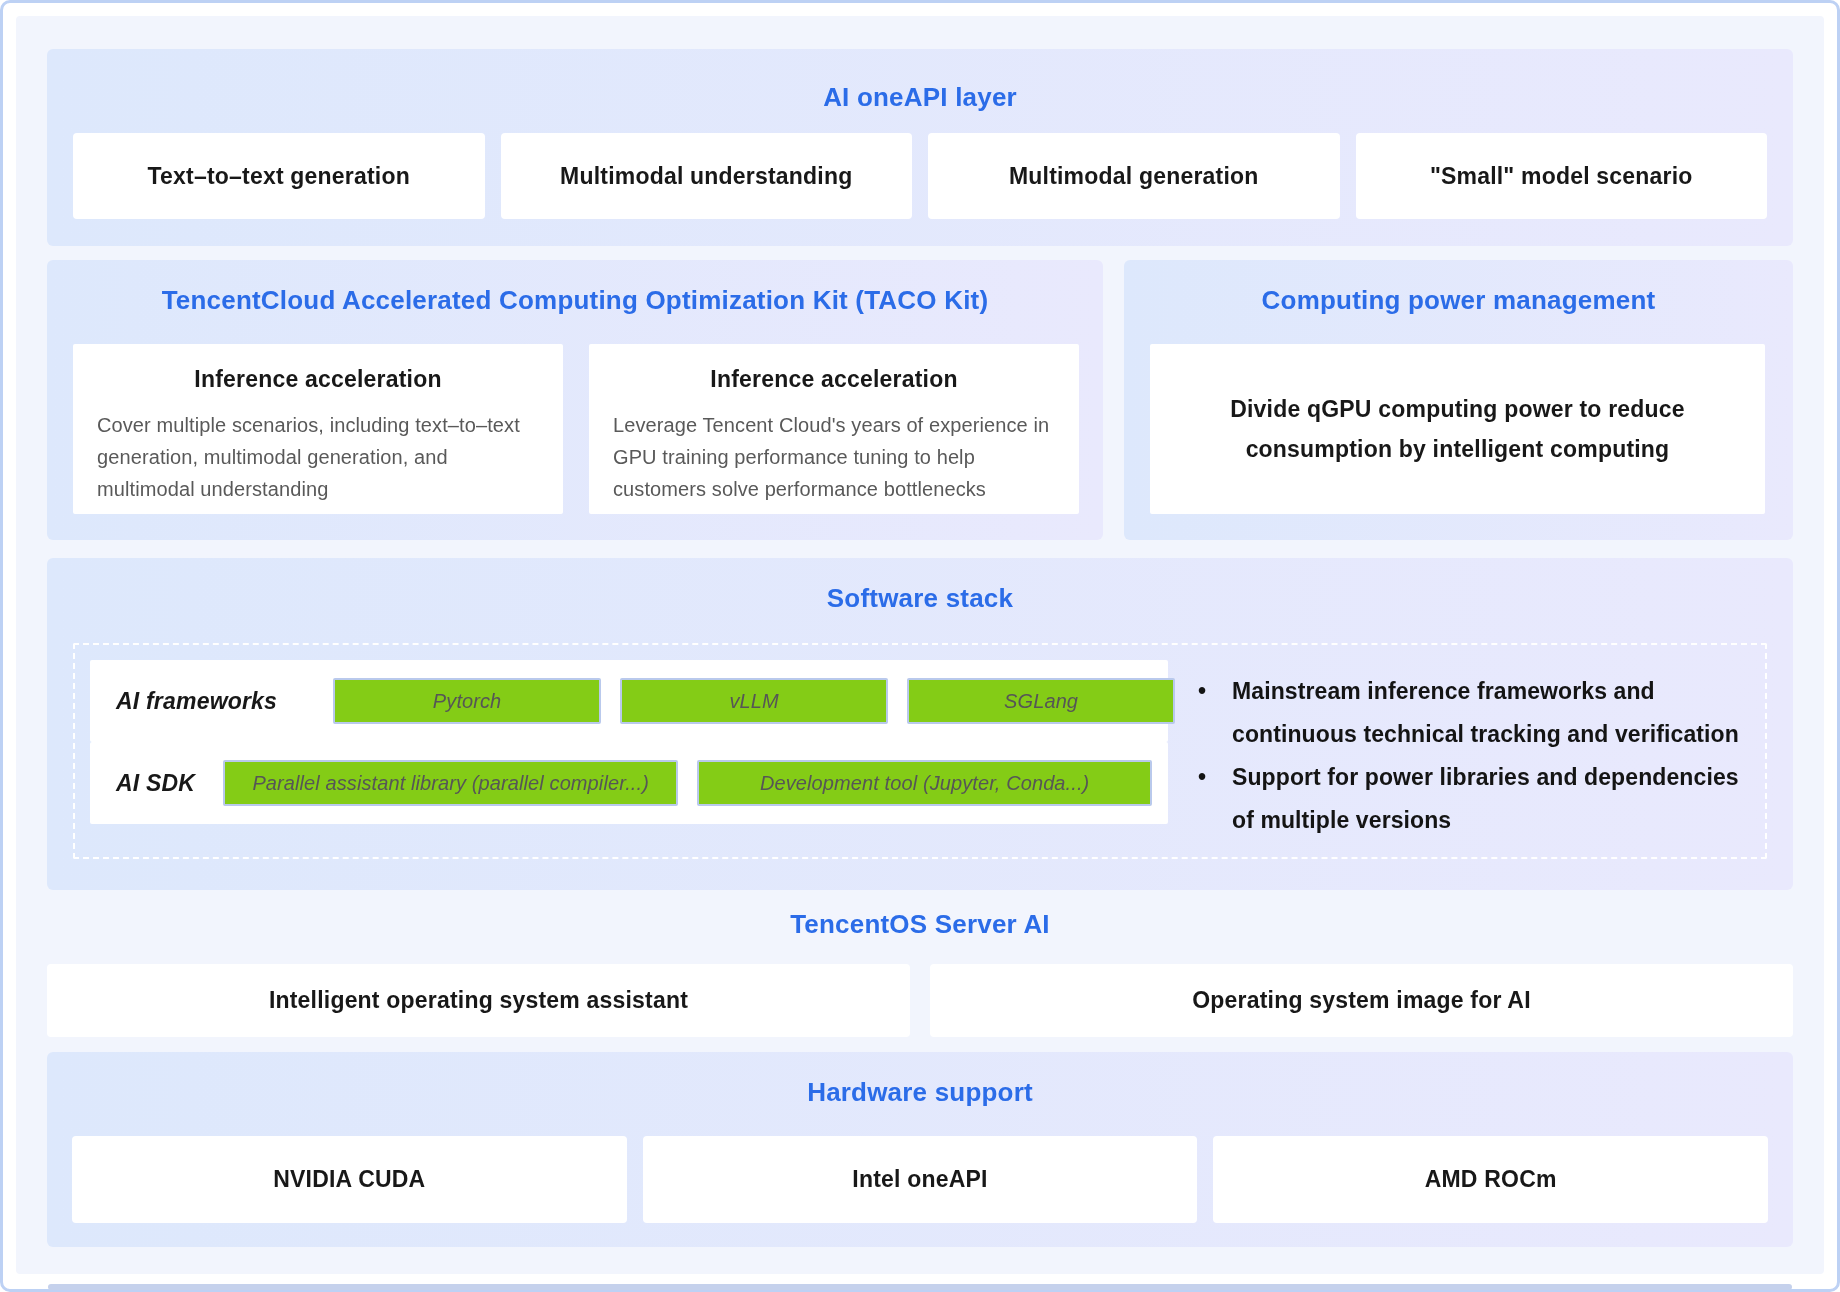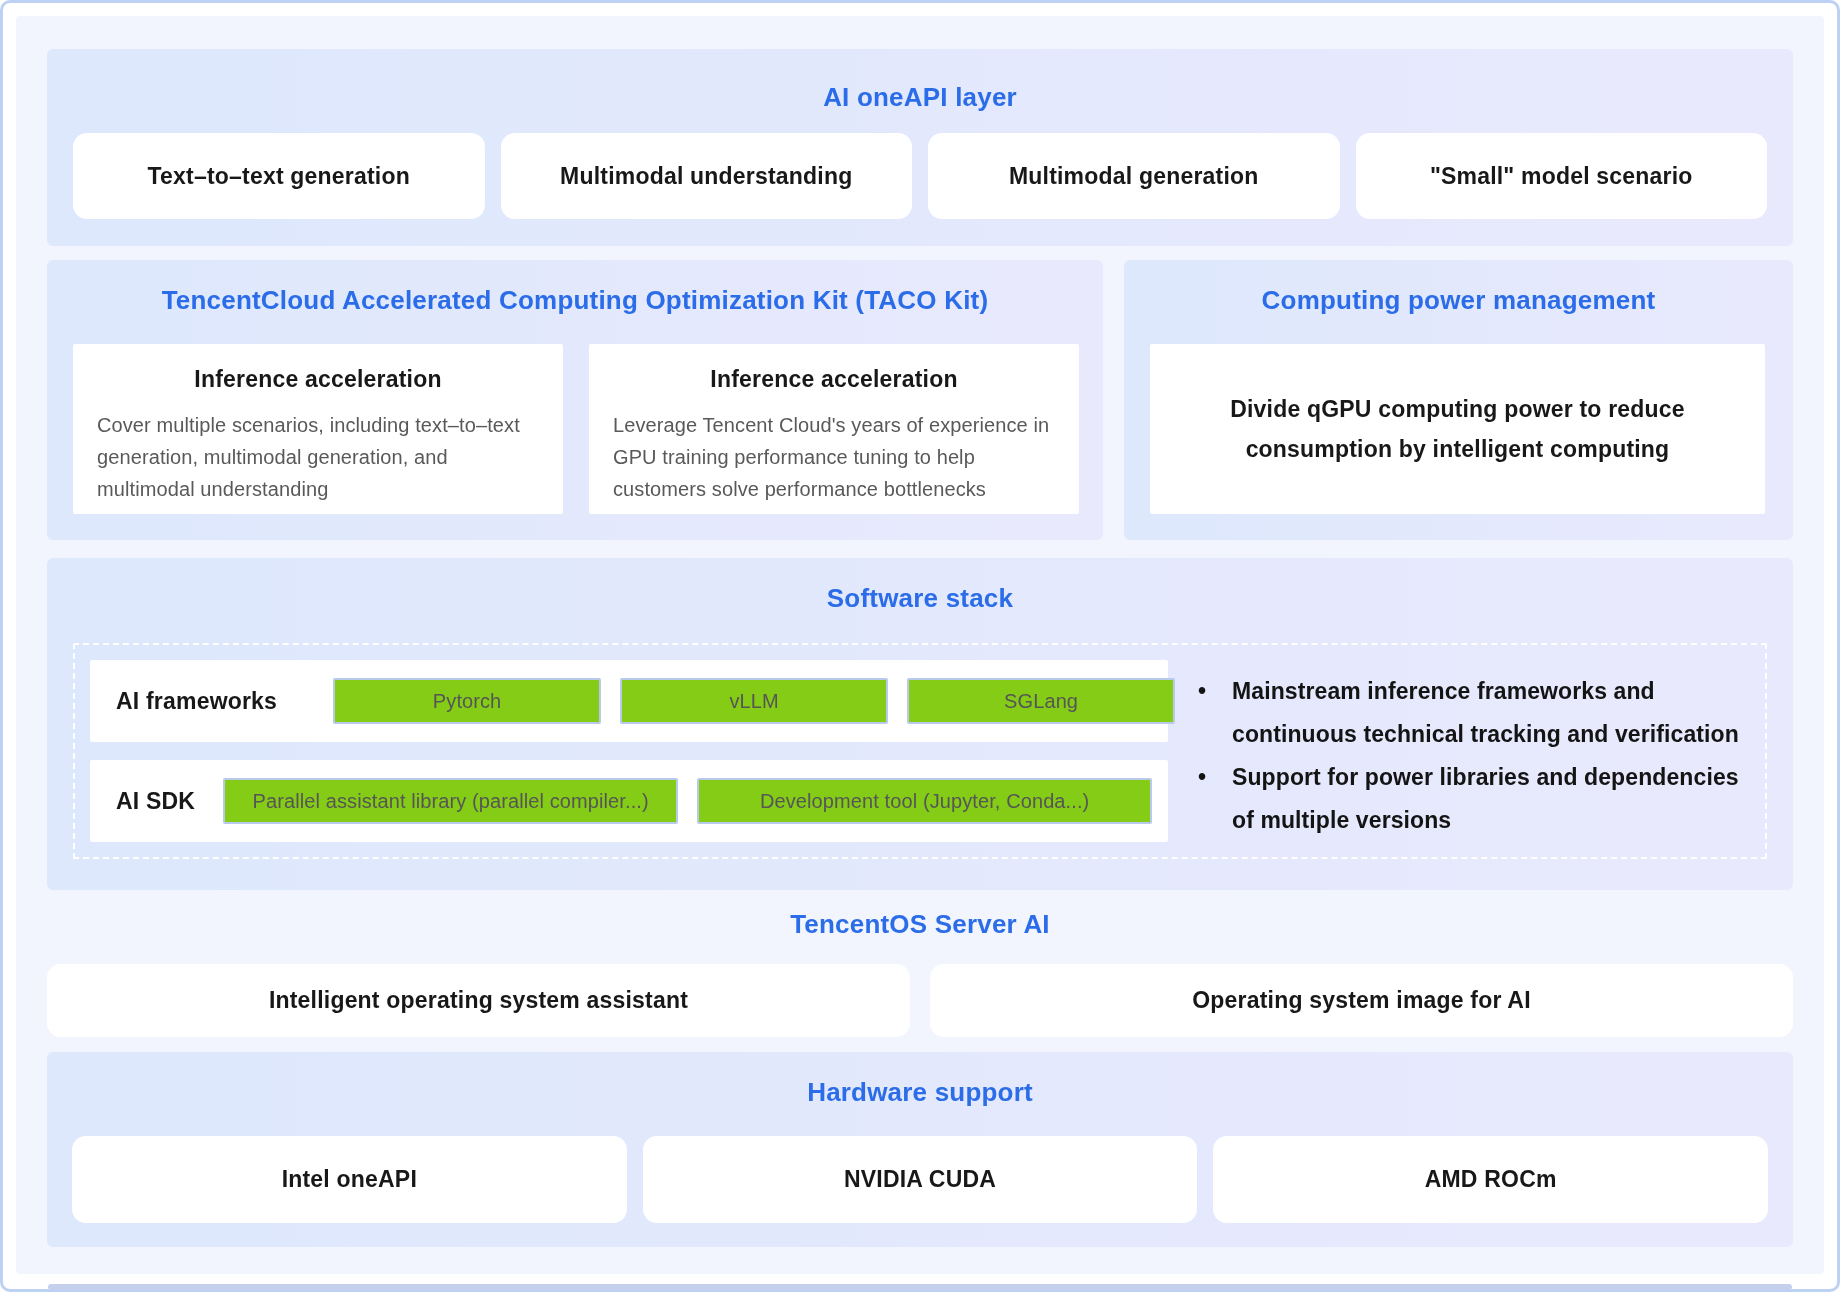--- a/index.html
+++ b/index.html
@@ -23,21 +23,21 @@
     background:linear-gradient(90deg,#dde8fc 0%,#e9e9fd 100%);
   }
   .sec-title{
     margin:0;text-align:center;color:#2b6ce8;
     font-size:26px;font-weight:600;letter-spacing:.2px;line-height:36px;
   }
   
   .top-panel{height:197px;padding-top:30px;}
   .box-row{display:flex;gap:16px;margin:18px 26px 0 26px;}
   .wbox{
-    flex:1;background:#ffffff;border-radius:14px;
+    flex:1;background:#ffffff;border-radius:4px;
     display:flex;align-items:center;justify-content:center;
     font-size:23px;font-weight:600;color:#181818;letter-spacing:.2px;
   }
   .top-panel .wbox{height:86px;}
   
   .row2{display:flex;gap:21px;margin-top:14px;height:280px;}
   .taco-panel{width:1056px;flex:0 0 auto;flex-shrink:0;padding-top:22px;}
   .taco-cards{display:flex;gap:26px;margin:26px 24px 0 26px;}
   .card{
     flex:1;background:#ffffff;border-radius:2px;height:170px;
@@ -57,21 +57,21 @@
     padding:0 56px;text-align:center;
     font-size:23px;font-weight:600;color:#181818;line-height:40px;letter-spacing:.2px;
   }
   
   .software-panel{margin-top:18px;height:332px;padding-top:22px;}
   .dashed{
     margin:27px 26px 0 26px;box-sizing:border-box;height:216px;
     border:2px dashed #ffffff;border-radius:2px;
     padding:15px;display:flex;align-items:flex-start;
   }
-  .stack-left{width:1078px;flex-shrink:0;display:flex;flex-direction:column;gap:18px;}
+  .stack-left{width:1078px;flex-shrink:0;display:flex;flex-direction:column;font-style:italic;}
   .srow{
     background:#ffffff;border-radius:2px;height:82px;
     display:flex;align-items:center;padding-left:26px;box-sizing:border-box;
   }
   .srow-label{
     font-size:23px;font-weight:600;color:#181818;letter-spacing:.2px;white-space:nowrap;
   }
   .srow-label.fw{margin-right:56px;}
   .srow-label.sdk{margin-right:28px;}
   .chips{display:flex;gap:19px;}
@@ -178,21 +178,21 @@
       <h2 class="sec-title">TencentOS Server AI</h2>
       <div class="box-row os-row">
         <div class="wbox">Intelligent operating system assistant</div>
         <div class="wbox">Operating system image for AI</div>
       </div>
     </section>
 
     <section class="panel hardware-panel">
       <h2 class="sec-title">Hardware support</h2>
       <div class="box-row hw-row">
+        <div class="wbox">NVIDIA CUDA</div>
         <div class="wbox">Intel oneAPI</div>
-        <div class="wbox">NVIDIA CUDA</div>
         <div class="wbox">AMD ROCm</div>
       </div>
     </section>
 
   </div>
   <div class="bottom-bar"></div>
 </div>
 
 </body></html>

